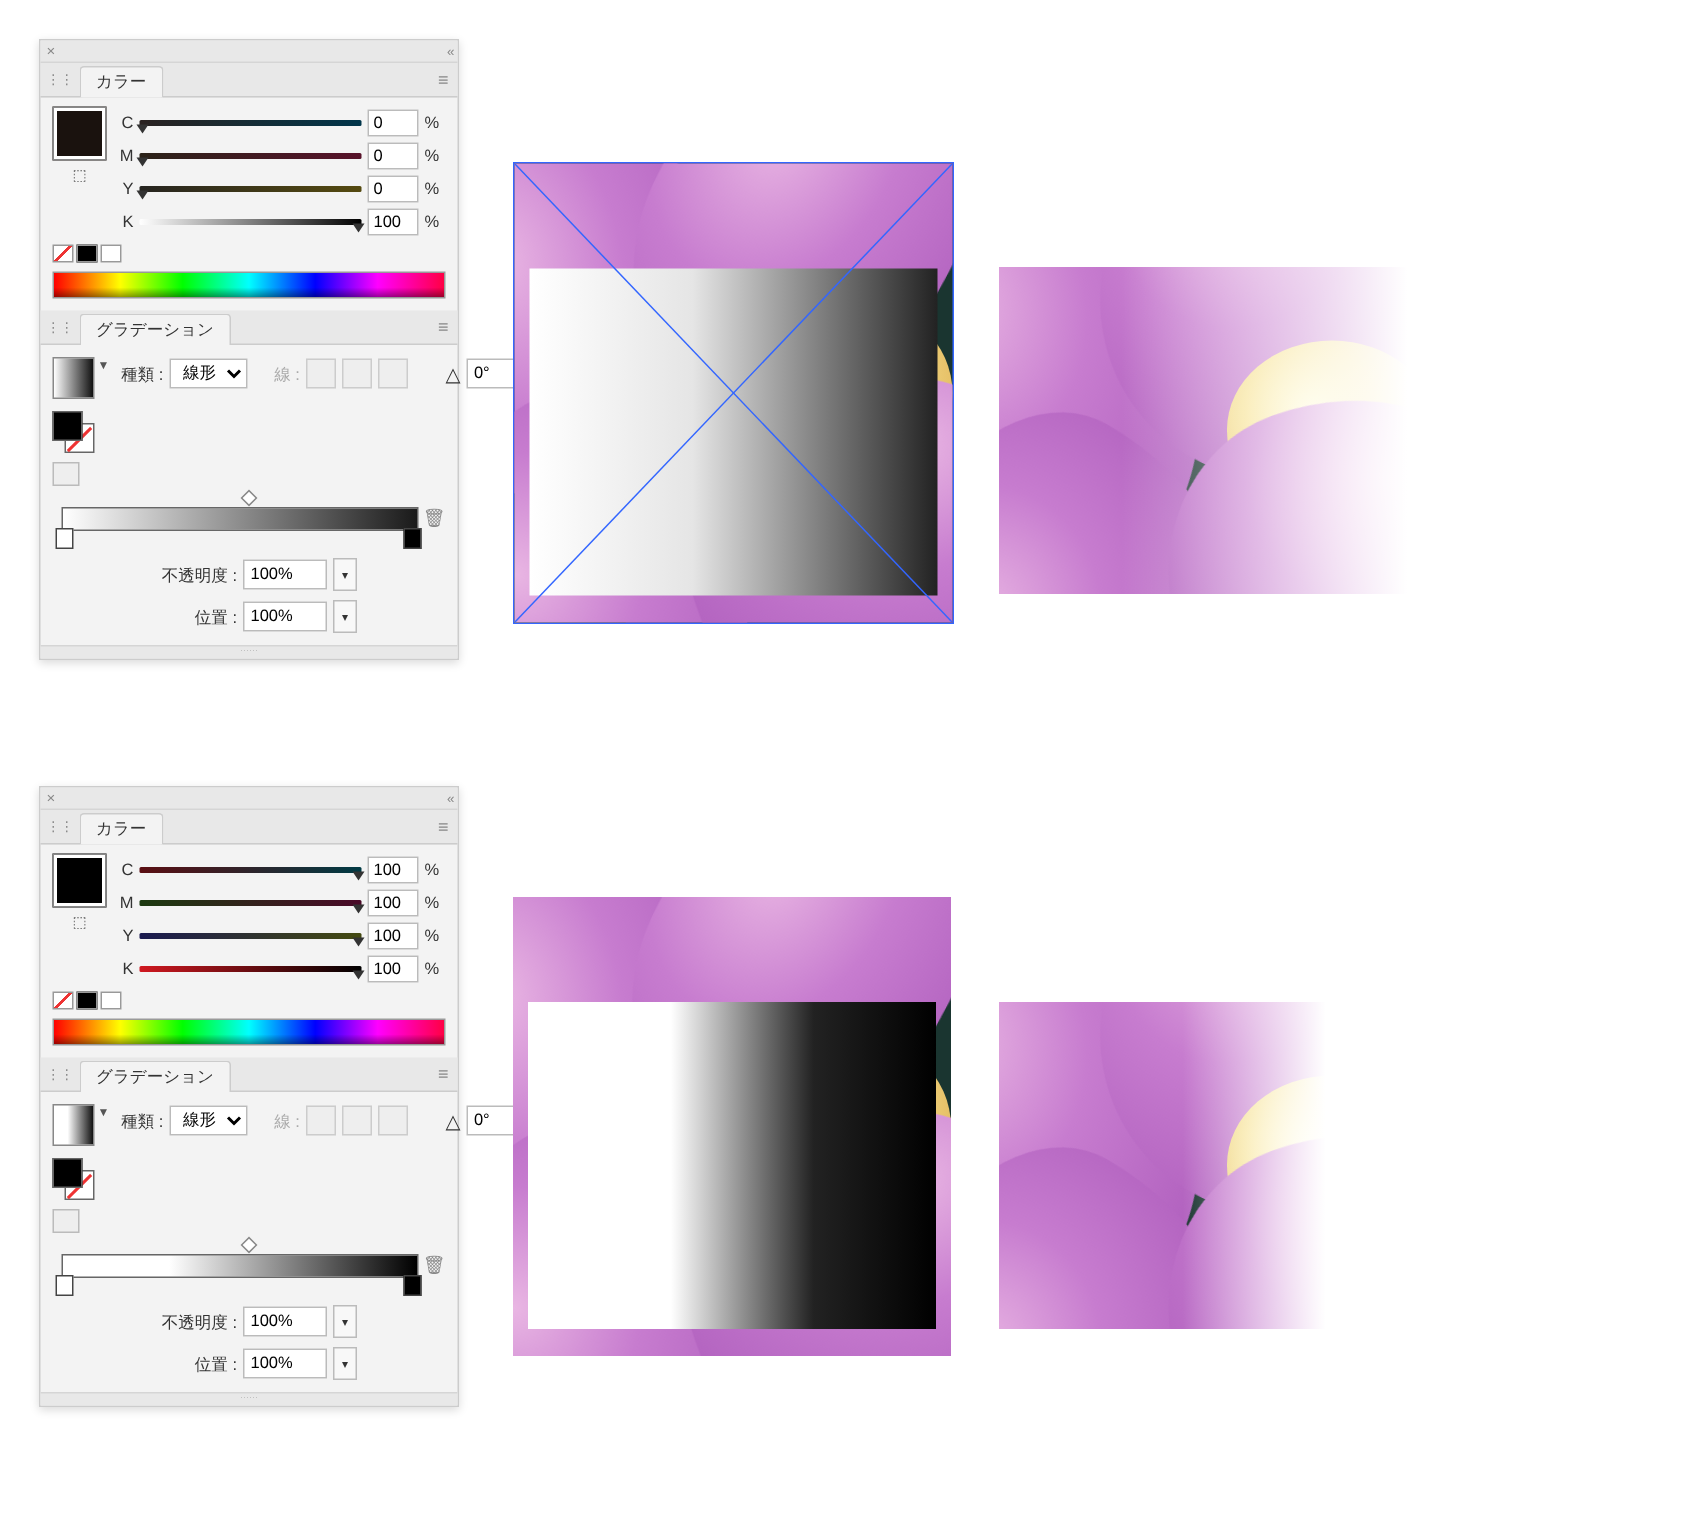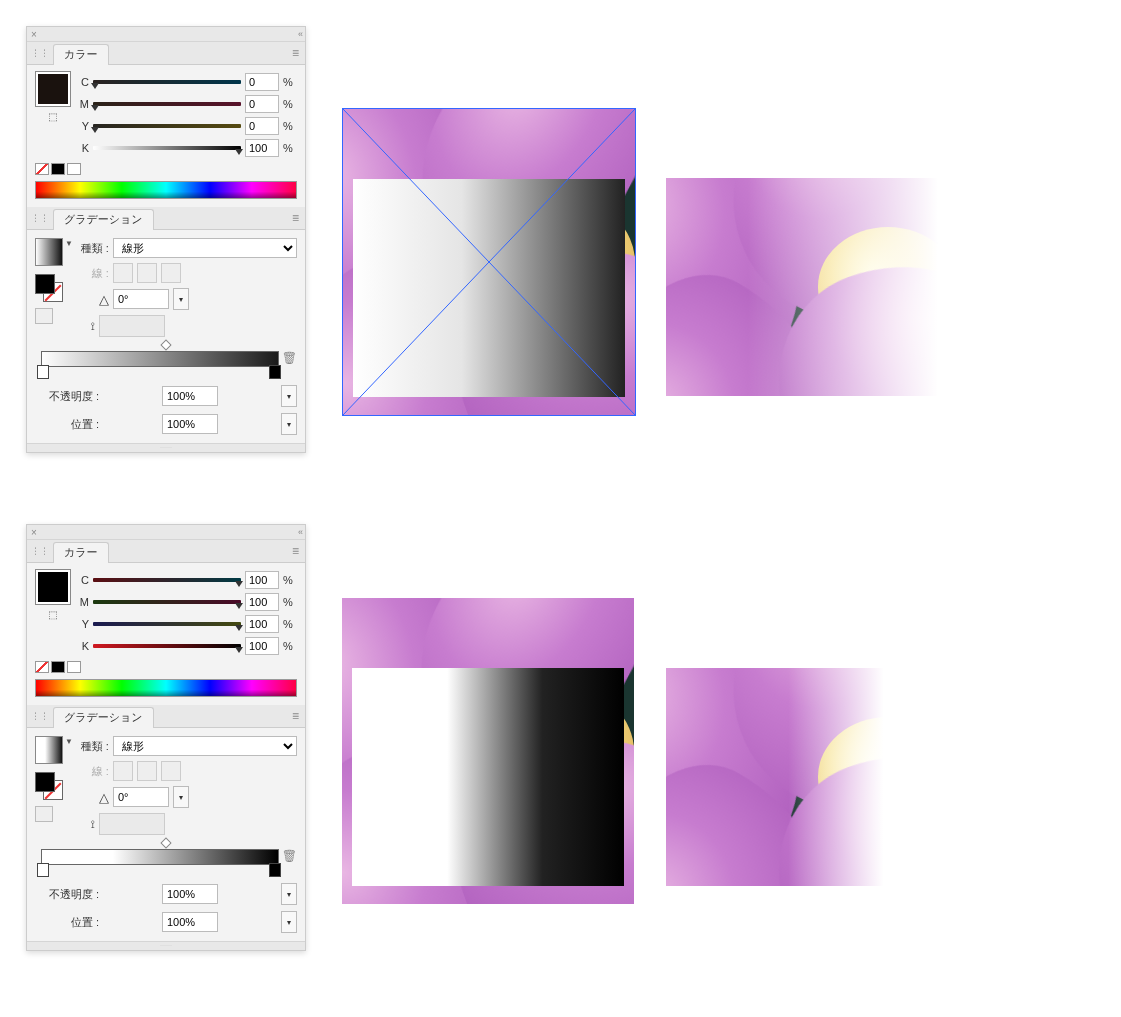--- a/index.html
+++ b/index.html
@@ -171,21 +171,21 @@
   .grad-preview-1 { background: linear-gradient(to right, #fff 0%, #111 100%); }
   .grad-preview-2 { background: linear-gradient(to right, #fff 0%, #fff 35%, #111 100%); }
   .grad-dd {
     font-size: 8px;
     color: #555;
     margin-top: 1px;
   }
   .grad-fields {
     flex: 1;
     display: flex;
-    flex-direction: column;
+    flex-direction: row;
     gap: 5px;
   }
   .grad-line {
     display: flex;
     align-items: center;
     gap: 4px;
   }
   .glabel {
     width: 30px;
     text-align: right;
@@ -290,21 +290,21 @@
   .grad-inputs {
     margin-top: 10px;
     display: flex;
     flex-direction: column;
     gap: 6px;
   }
   .grad-inputs .row {
     display: flex;
     align-items: center;
     gap: 4px;
-    justify-content: space-between;
+    justify-content: center;
   }
   .grad-inputs .lab {
     width: 64px;
     text-align: right;
     font-size: 11px;
   }
   .grad-inputs input {
     width: 56px;
     height: 20px;
     border: 1px solid #bbb;

